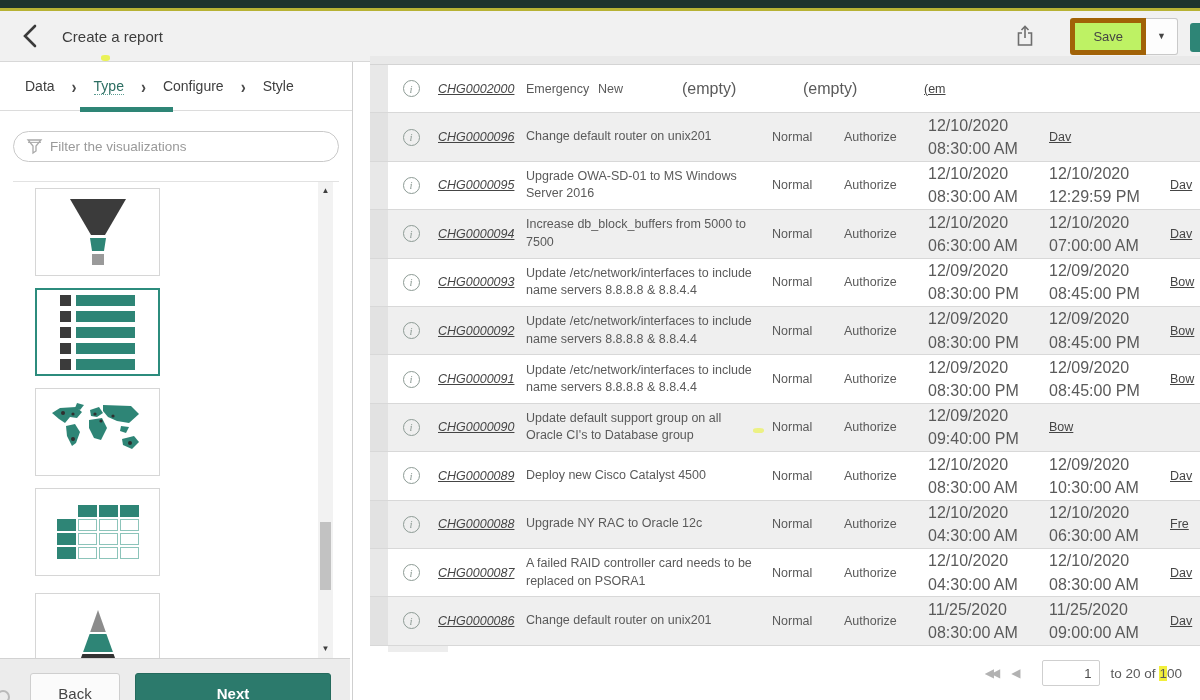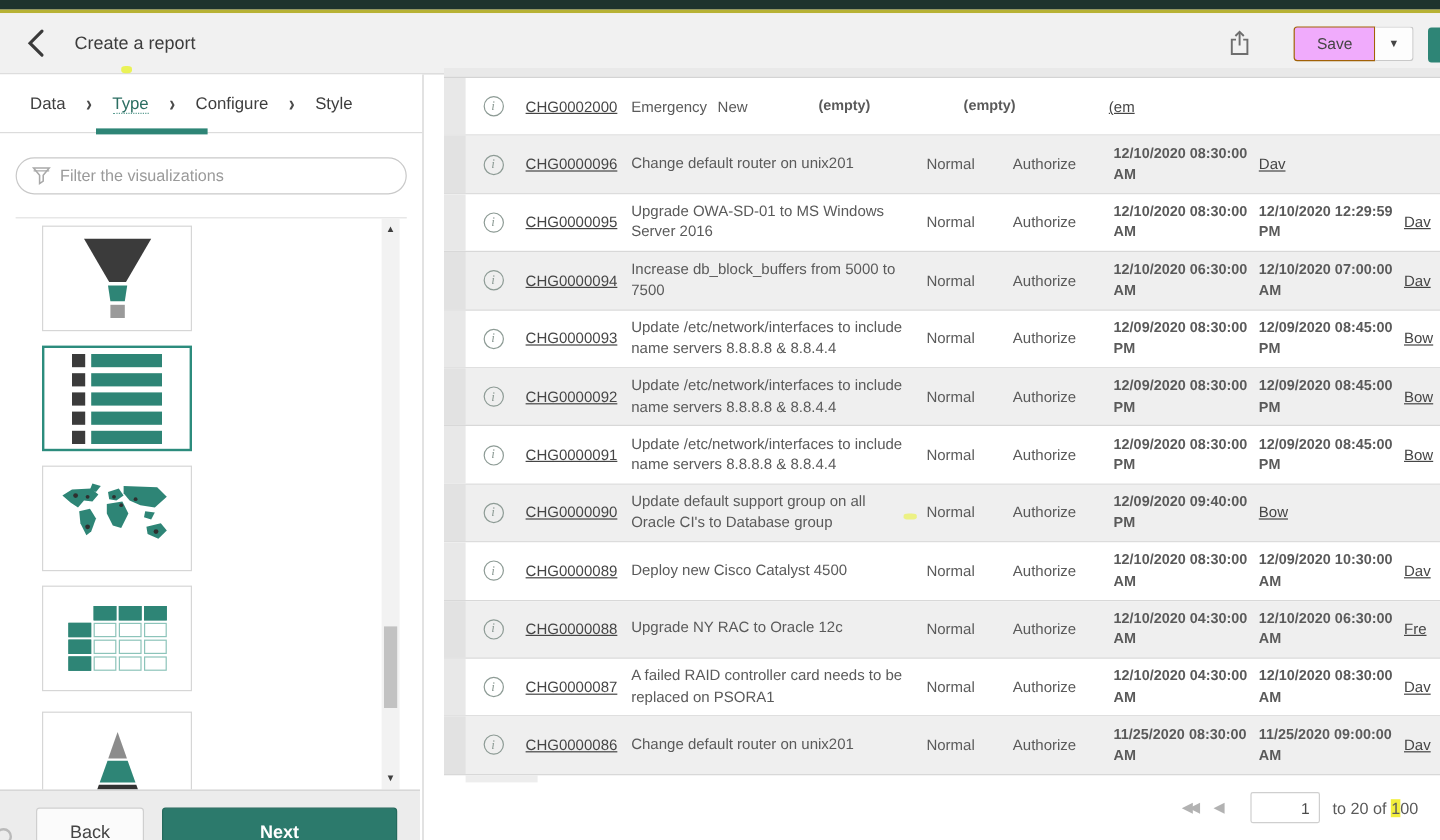--- a/index.html
+++ b/index.html
@@ -10,21 +10,21 @@
   
   .topstripe { position:absolute; left:0; top:0; width:1200px; height:8px; background:#1e332d; }
   .goldline  { position:absolute; left:0; top:8px; width:1200px; height:3px; background:#b7b234; }
   .header { position:absolute; left:0; top:11px; width:1200px; height:51px; background:#f1f1f1;
             border-bottom:1px solid #d8d8d8; display:flex; align-items:center; }
   .back-btn { margin-left:22px; width:26px; height:26px; cursor:pointer; display:flex; align-items:center; }
   .page-title { margin-left:14px; font-size:15px; color:#3d3d3d; }
   .header-right { margin-left:auto; display:flex; align-items:center; }
   .share-btn { width:30px; height:30px; margin-right:30px; display:flex; align-items:center; justify-content:center; cursor:pointer; }
   .save-group { display:flex; margin-right:22px; }
-  .save-btn { background:#f0abfc; border:1px solid #a16207; border-radius:3px 0 0 3px; padding:6px 18px;
+  .save-btn { background:#bef264; border:5px solid #a16207; border-radius:3px 0 0 3px; padding:6px 18px;
               font-size:13px; color:#454545; cursor:pointer; }
   .save-caret-btn { background:#fdfdfd; border:1px solid #c9c9c9; border-left:none; border-radius:0 3px 3px 0;
               padding:6px 11px; font-size:9px; color:#454545; cursor:pointer; }
   .teal-sliver { position:absolute; right:0; top:23px; width:10px; height:29px; background:#2e8576; border-radius:3px 0 0 3px; cursor:pointer; }
 
   
   .sidebar { position:absolute; left:0; top:62px; width:353px; bottom:0; background:#fff;
              border-right:1px solid #cfcfcf; }
   .steps { position:relative; height:49px; border-bottom:1px solid #dcdcdc; display:flex; align-items:center;
            padding-left:25px; }
@@ -76,25 +76,25 @@
   .row-remnant-top { height:9px; background:#e9e9e9; border-bottom:1px solid #d4d4d4; }
   .row-remnant-bottom { height:6px; background:#ededed; width:60px; margin-left:18px; }
   .trow { display:flex; align-items:center; height:48.4px; border-bottom:1px solid #d8d8d8; background:#fff; font-size:12.5px; color:#5a5a5a; }
   .trow:nth-child(even) { background:#efefef; }
   .trow:nth-child(even) .strip { background:#e2e2e2; }
   .c { flex:none; padding:0 4px; }
   .strip { width:18px; align-self:stretch; background:#e8e8e8; padding:0; }
   .info { width:46px; display:flex; justify-content:center; }
   .iicon { width:17px; height:17px; border:1.4px solid #8d9b95; border-radius:50%; color:#8d9b95; font-size:11px;
            display:flex; align-items:center; justify-content:center; font-family:"Liberation Serif",serif; font-style:italic; cursor:pointer; }
-  .num { width:88px; color:#454545; text-decoration:underline; cursor:pointer; }
+  .num { width:88px; color:#454545; text-decoration:underline; cursor:pointer;font-style:italic; }
   .desc { width:246px; line-height:1.4; padding-right:10px; }
   .type { width:72px; }
   .state { width:84px; }
-  .date { width:121px; font-size:12px; line-height:1.45;font-weight:bold; }
+  .date { width:121px; font-size:16px; line-height:1.45; }
   .assigned { width:60px; color:#454545; text-decoration:underline; cursor:pointer; white-space:nowrap; overflow:hidden; }
 
   .pagination { position:absolute; right:18px; bottom:14px; display:flex; align-items:center; font-size:13.5px; color:#5a5a5a; }
   .pg-first, .pg-prev { color:#b2b2b2; font-size:12px; cursor:pointer; }
   .pg-first { letter-spacing:-3px; margin-right:14px; }
   .pg-prev { margin-right:22px; }
   .pg-input { width:58px; height:26px; border:1px solid #cfcfcf; border-radius:2px; text-align:right; padding-right:8px;
               font-size:13px; color:#4b4b4b; font-family:"Liberation Sans",sans-serif; margin-right:10px; }
   .pg-total { display:inline-block; margin-left:4px; }
   .pg-total::first-letter { background:#f2ef3c; }

